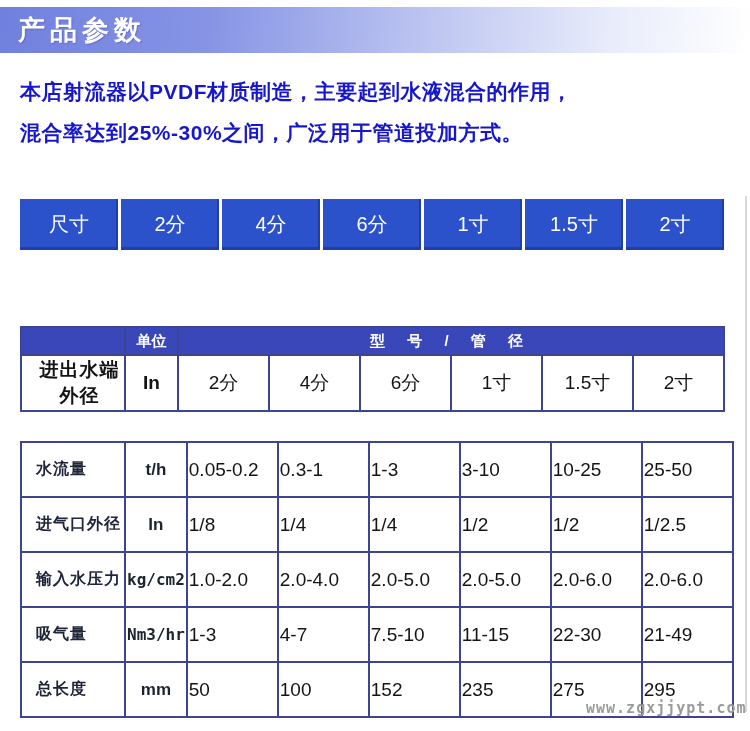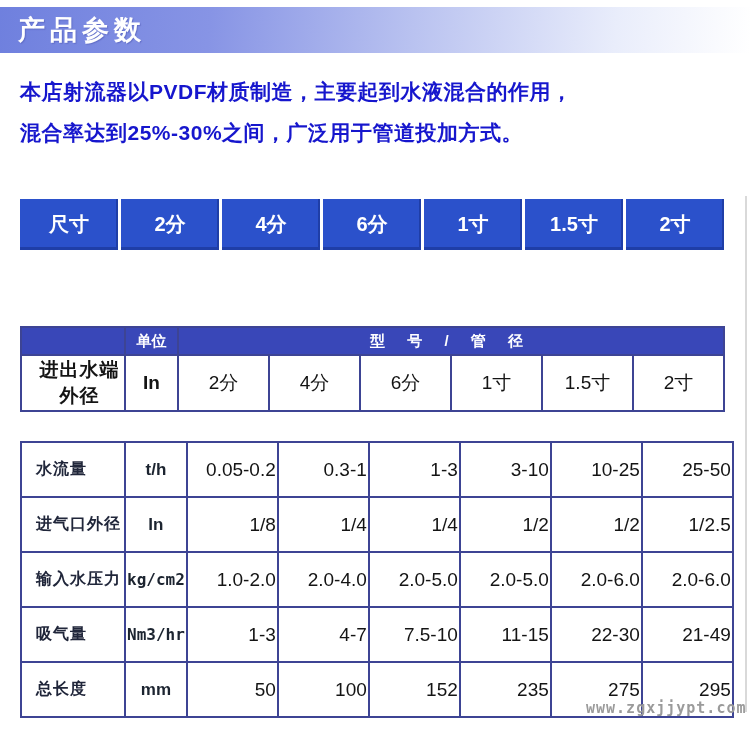--- a/index.html
+++ b/index.html
@@ -20,38 +20,38 @@
   
   .desc{
     position:absolute;left:20px;top:71px;
     font-size:21px;font-weight:bold;color:#1616cd;line-height:41px;
     letter-spacing:0.5px;white-space:nowrap;
   }
   
   .size-row{position:absolute;left:20px;top:199px;display:flex;gap:3px;}
   .size-btn{
     width:98px;height:51px;background:#2b51cb;color:#ffffff;
-    font-size:20px;font-weight:bold;display:flex;align-items:center;justify-content:center;
+    font-size:20px;font-weight:normal;display:flex;align-items:center;justify-content:center;
     box-shadow:inset -2px -3px 0 rgba(18,40,125,.45);box-sizing:border-box;cursor:pointer;
   }
   
   table{position:absolute;left:20px;border-collapse:collapse;table-layout:fixed;background:#fff;}
   td{border:2px solid #3d4494;overflow:hidden;}
   col.c-label{width:104px;}
   col.c-unit{width:53px;}
   col.c-val{width:91px;}
   .model-table{top:326px;}
   .model-table .hdr td{
     background:#3947b8;color:#ffffff;font-weight:bold;
     height:24px;font-size:15px;text-align:center;
   }
   .hdr .model-span{letter-spacing:9px;font-size:16px;}
   .model-table .data td{height:38px;font-size:19px;text-align:center;color:#141414;}
   .spec-table{top:441px;}
-  .spec-table td{height:51px;font-size:19px;text-align:right;color:#141414;}
+  .spec-table td{height:51px;font-size:19px;text-align:left;color:#141414;}
   td.rowlabel{
     text-align:left;padding-left:14px;font-size:16px;font-weight:bold;color:#20263a;
     letter-spacing:1px;
   }
   td.unit{font-size:17px;color:#1c2430;font-weight:bold;text-align:center;}
   td.unit.small{font-size:16px;font-family:"DejaVu Sans Mono",monospace;font-weight:bold;}
   
   .watermark{
     position:absolute;left:586px;top:699px;
     font-family:"DejaVu Sans Mono",monospace;font-weight:bold;

